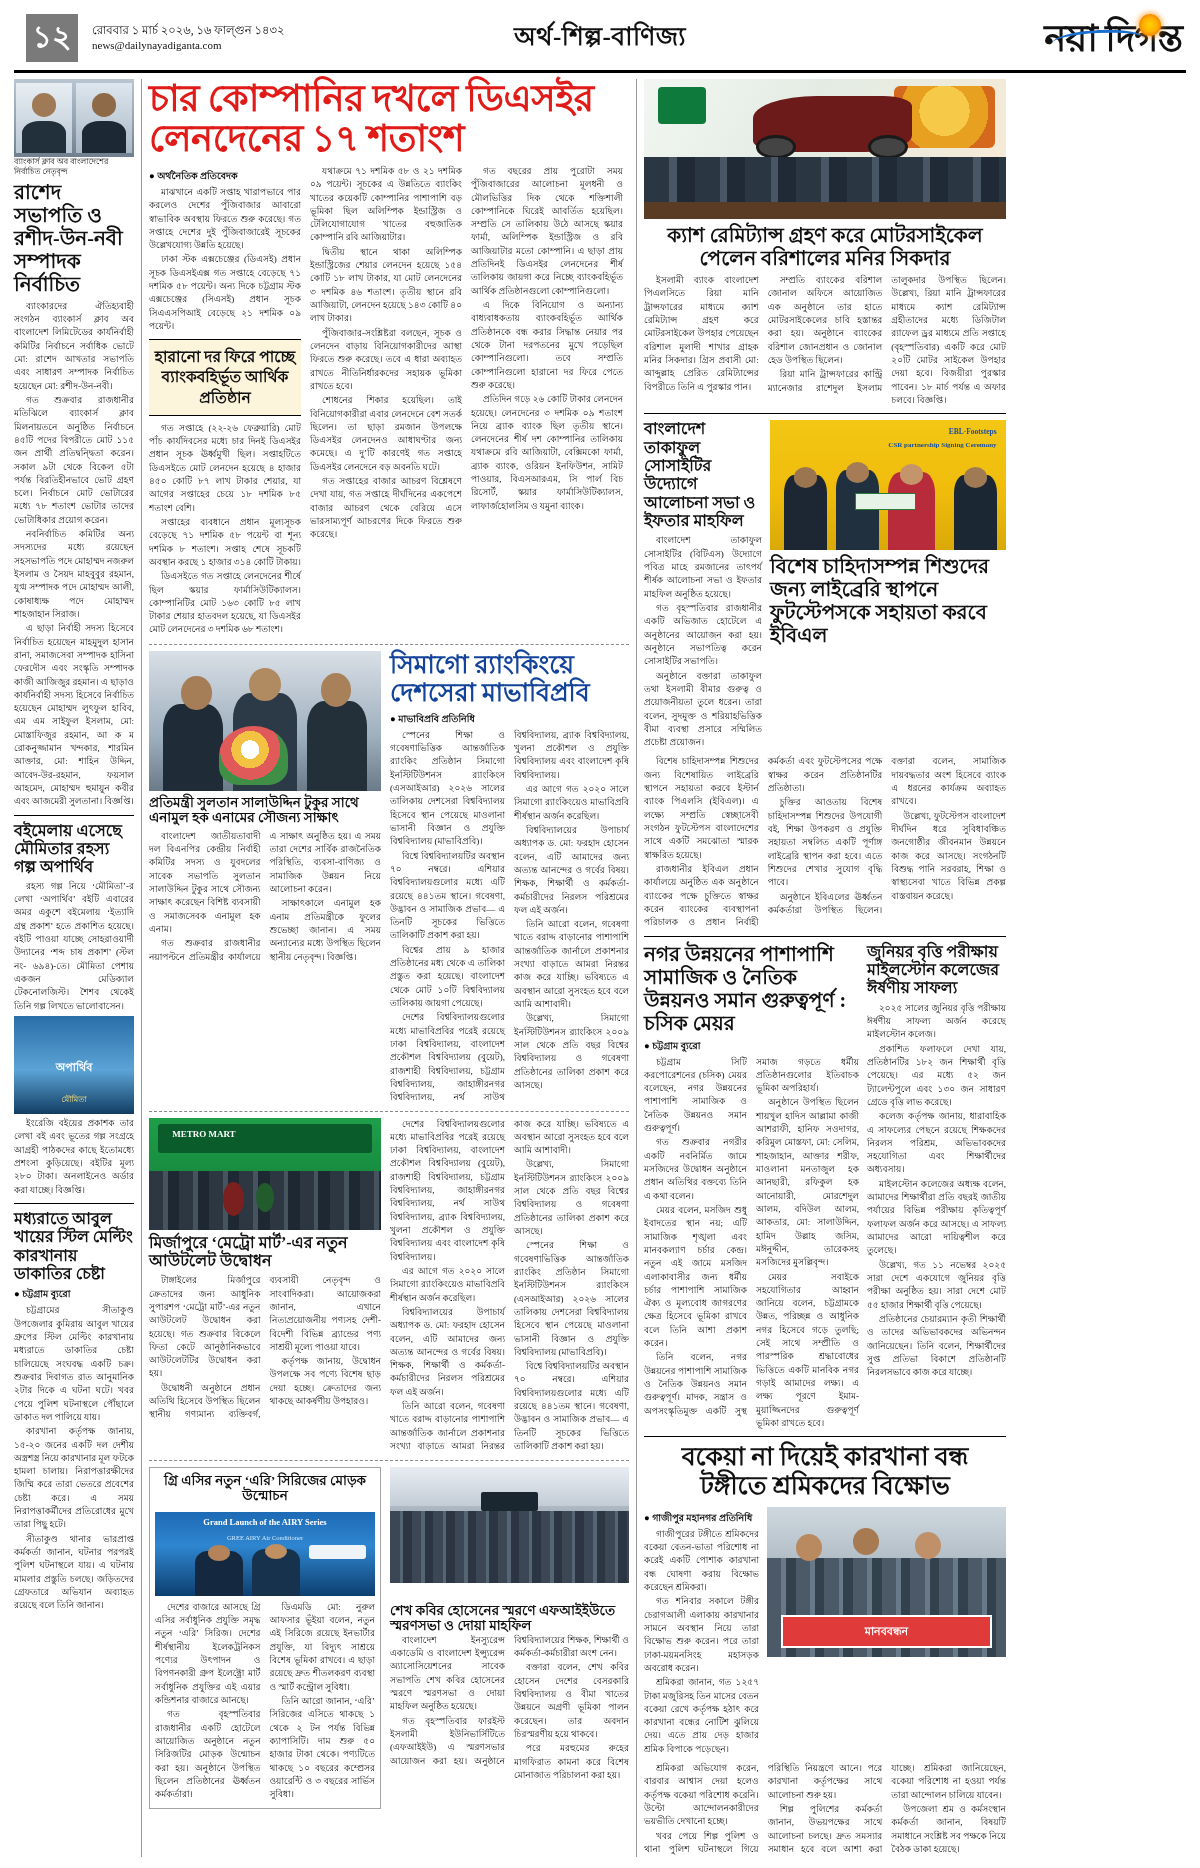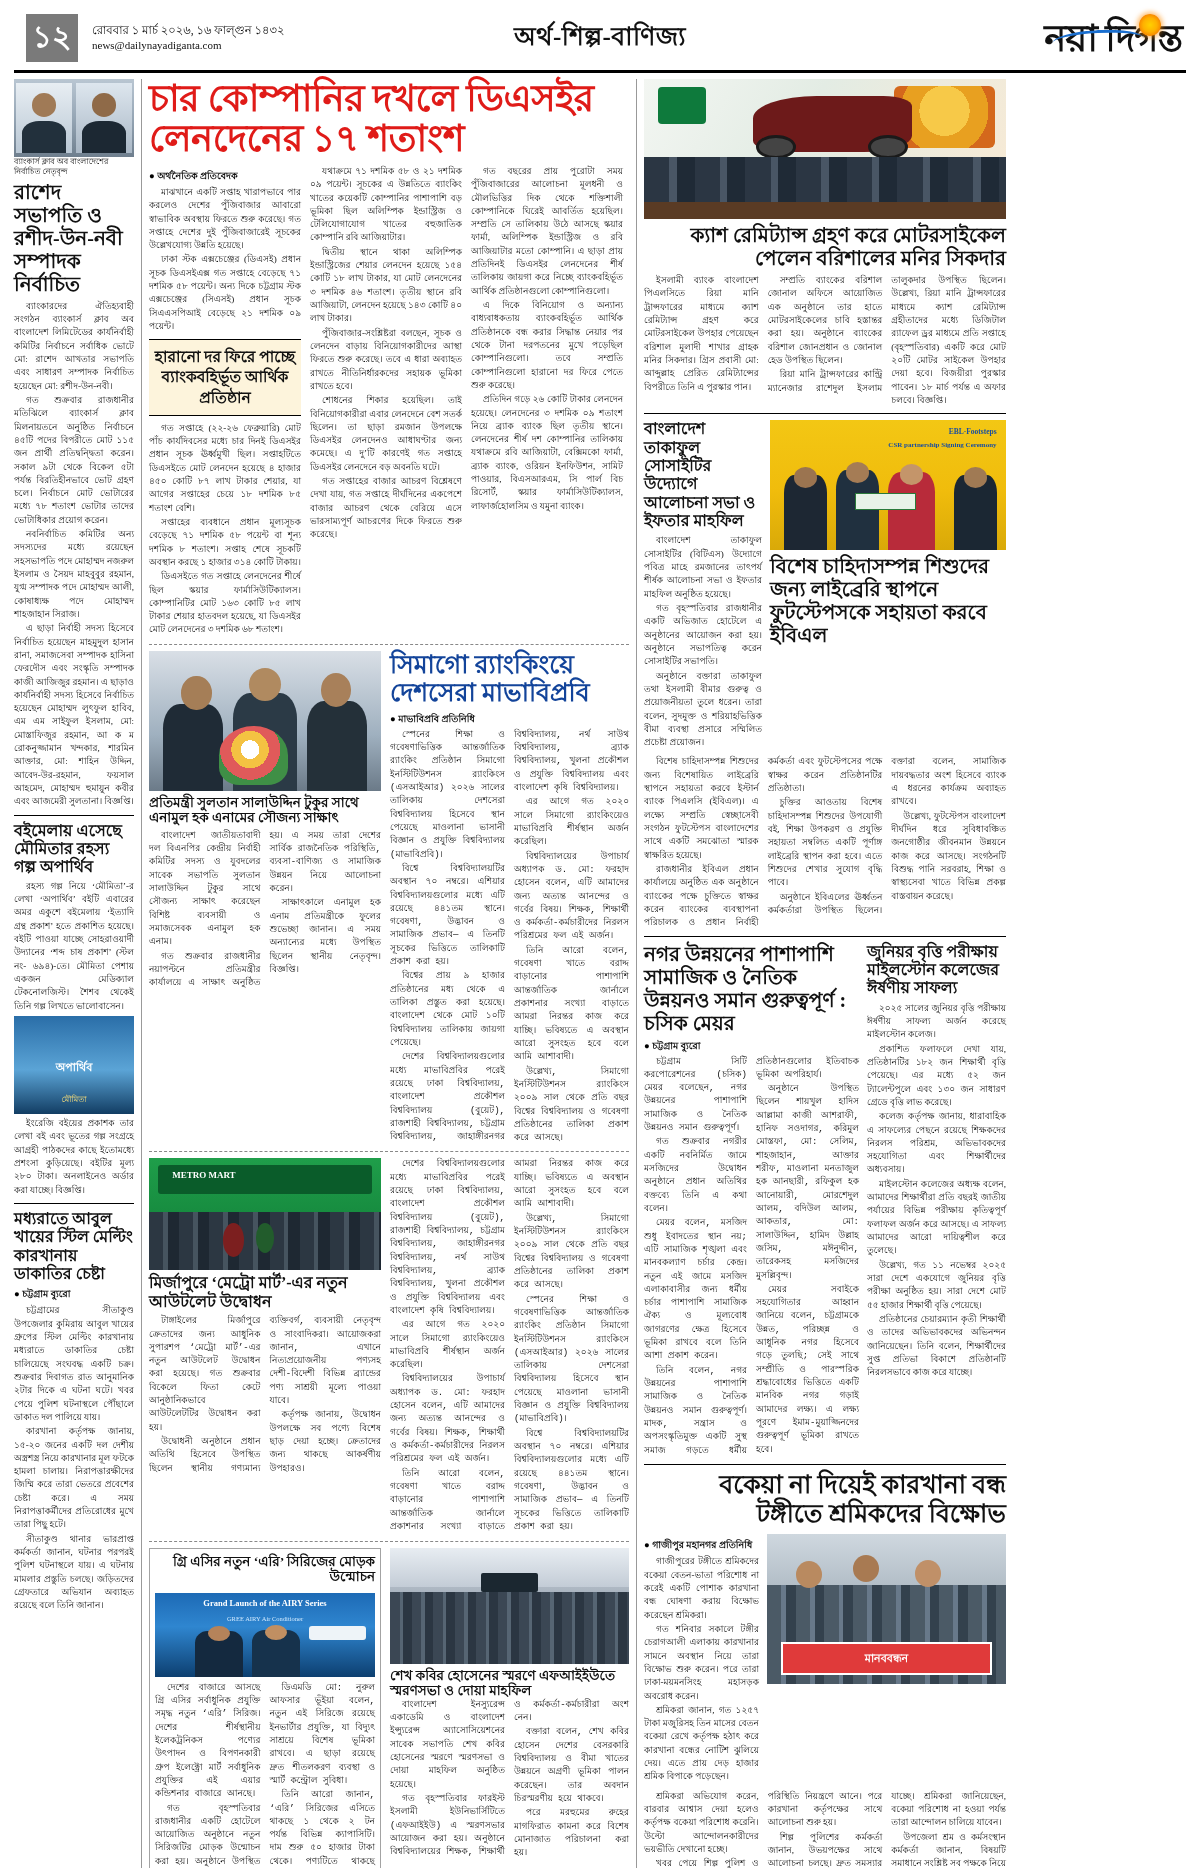--- a/index.html
+++ b/index.html
@@ -67,21 +67,21 @@
   .h-lg { font-size: 20px; }
   .h-md { font-size: 16px; }
   .h-sm { font-size: 13.5px; }
   .byline { font-size: 9.5px; font-weight: bold; margin: 4px 0 2px; }
   .byline .bullet { color:#000; }
   .body {
     font-size: 9px; line-height: 1.48; text-align: justify;
     text-justify: inter-word; hyphens: auto;
   }
   .body p { text-indent: 12px; margin-bottom: 1px; }
-  .cols2 { column-count: 2; column-gap: 9px; font-family: Liberation Mono, monospace; }
+  .cols2 { column-count: 2; column-gap: 9px; }
   .cols3 { column-count: 3; column-gap: 9px; }
   .hr { border-top: 1px solid #000; margin: 6px 0; }
   .hrd { border-top: 1px dashed #888; margin: 6px 0; }
 
   
   .photo { position: relative; overflow: hidden; background: #cfd6dc; }
   .ph-people { background: linear-gradient(#b9c6d2 0%, #97a7b6 48%, #6f7f8e 100%); }
 
   .pullquote {
     border-top: 1px solid #000; border-bottom: 1px solid #000;
@@ -91,21 +91,21 @@
   .stage {
     background: linear-gradient(180deg,#1d6ab5 0%, #2f86d0 40%, #0d3f70 100%);
   }
   .banner-green { background: linear-gradient(180deg,#1f9e4a 0%, #0f7a35 100%); }
   .hall { background: linear-gradient(180deg,#cfd6de 0%, #9aa6b3 55%, #5f6b78 100%); }
   .redbike { background: linear-gradient(180deg,#f0f2f0 0%, #dfe6e0 55%, #c6d0c6 100%); }
 
   .adbox { border: 1px solid #a3a3a3; padding: 5px; }
 
   .smallcap { font-size: 8px; line-height: 1.3; }
-  .centered { text-align: right; }
+  .centered { text-align: center; }
 </style>
 </head>
 <body>
 
 <div class="page">
 
   <div class="masthead">
     <div class="pagenum">১২</div>
     <div class="mast-date">
       <div class="d1">রোববার ১ মার্চ ২০২৬, ১৬ ফাল্গুন ১৪৩২</div>
@@ -314,21 +314,21 @@
             </div>
           </div>
         </div>
 
         <div style="width:239px;">
           <div class="photo hall" style="height:116px;">
             <div style="position:absolute;left:0;top:0;width:100%;height:34%;background:linear-gradient(#e8edf2,#c3ccd6);"></div>
             <div style="position:absolute;left:0;bottom:0;width:100%;height:62%;background:repeating-linear-gradient(90deg,#3b4754 0 4%,#566573 4% 5.5%,#2b3642 5.5% 9%);"></div>
             <div style="position:absolute;left:38%;top:22%;width:24%;height:16%;background:#1b2730;border-radius:2px;"></div>
           </div>
-          <div class="hl-black h-sm" style="margin-top:4px;">শেখ কবির হোসেনের স্মরণে এফআইইউতে স্মরণসভা ও দোয়া মাহফিল</div>
+          <div class="hl-black h-sm" style="margin-top:20px;">শেখ কবির হোসেনের স্মরণে এফআইইউতে স্মরণসভা ও দোয়া মাহফিল</div>
           <div class="body cols2" style="margin-top:0;">
             <p>বাংলাদেশ ইনস্যুরেন্স একাডেমি ও বাংলাদেশ ইন্স্যুরেন্স অ্যাসোসিয়েশনের সাবেক সভাপতি শেখ কবির হোসেনের স্মরণে স্মরণসভা ও দোয়া মাহফিল অনুষ্ঠিত হয়েছে।</p>
             <p>গত বৃহস্পতিবার ফারইস্ট ইসলামী ইউনিভার্সিটিতে (এফআইইউ) এ স্মরণসভার আয়োজন করা হয়। অনুষ্ঠানে বিশ্ববিদ্যালয়ের শিক্ষক, শিক্ষার্থী ও কর্মকর্তা-কর্মচারীরা অংশ নেন।</p>
             <p>বক্তারা বলেন, শেখ কবির হোসেন দেশের বেসরকারি বিশ্ববিদ্যালয় ও বীমা খাতের উন্নয়নে অগ্রণী ভূমিকা পালন করেছেন। তার অবদান চিরস্মরণীয় হয়ে থাকবে।</p>
             <p>পরে মরহুমের রুহের মাগফিরাত কামনা করে বিশেষ মোনাজাত পরিচালনা করা হয়।</p>
           </div>
         </div>
       </div>
     </div>
 

